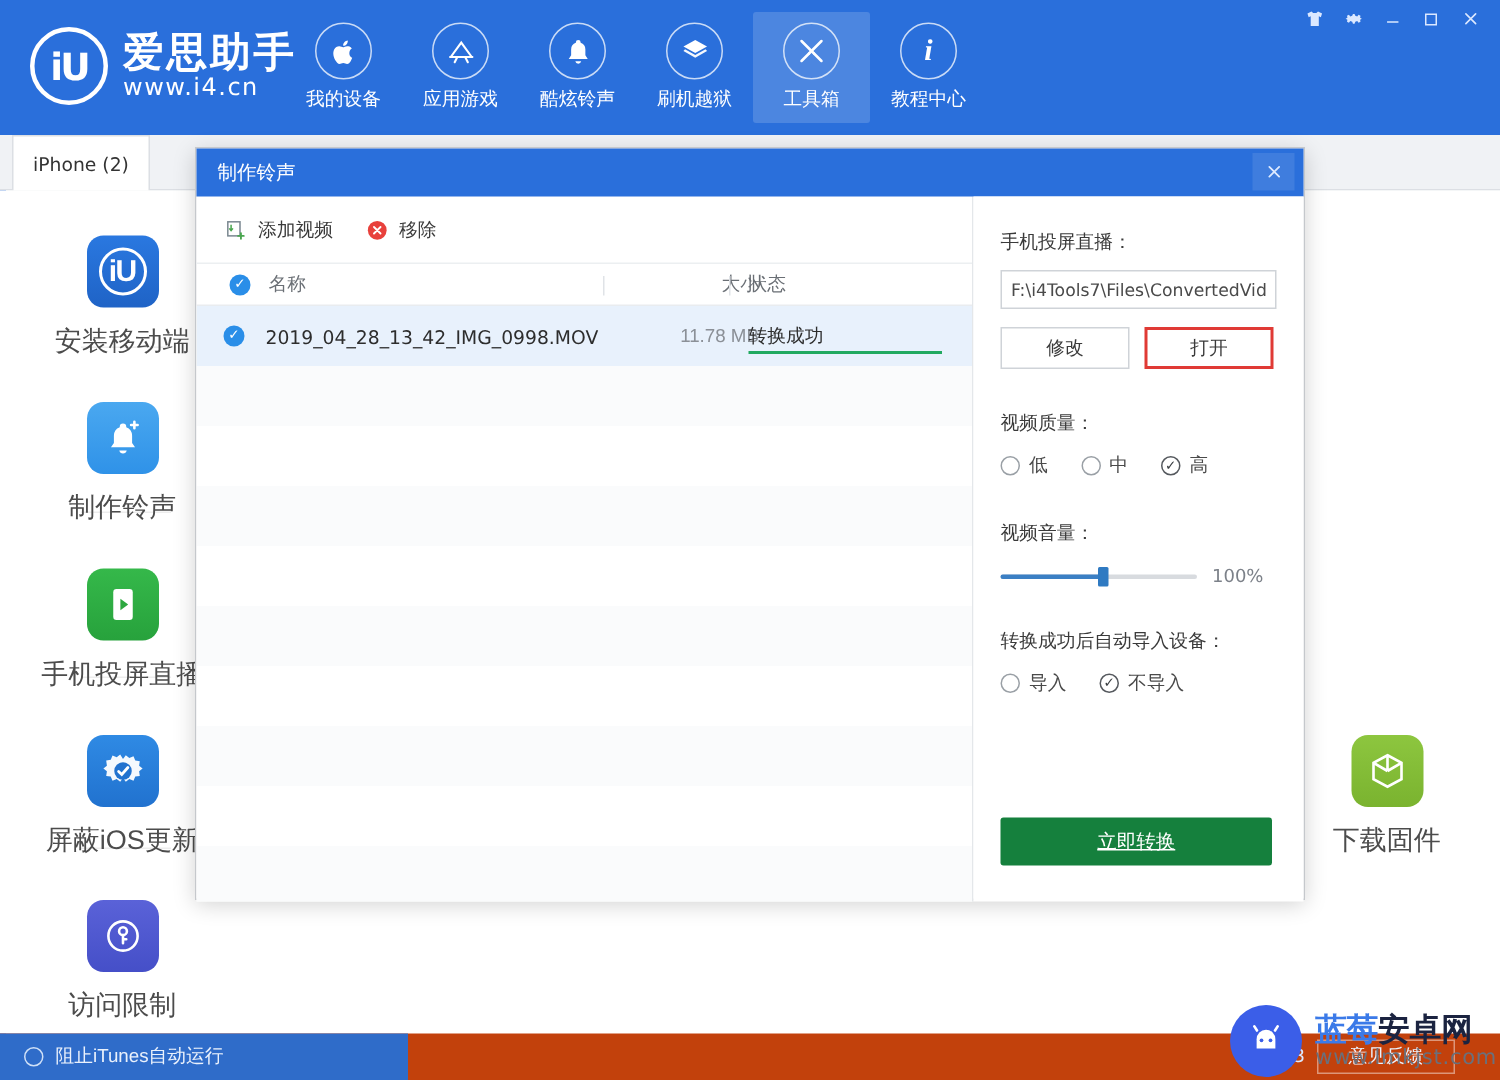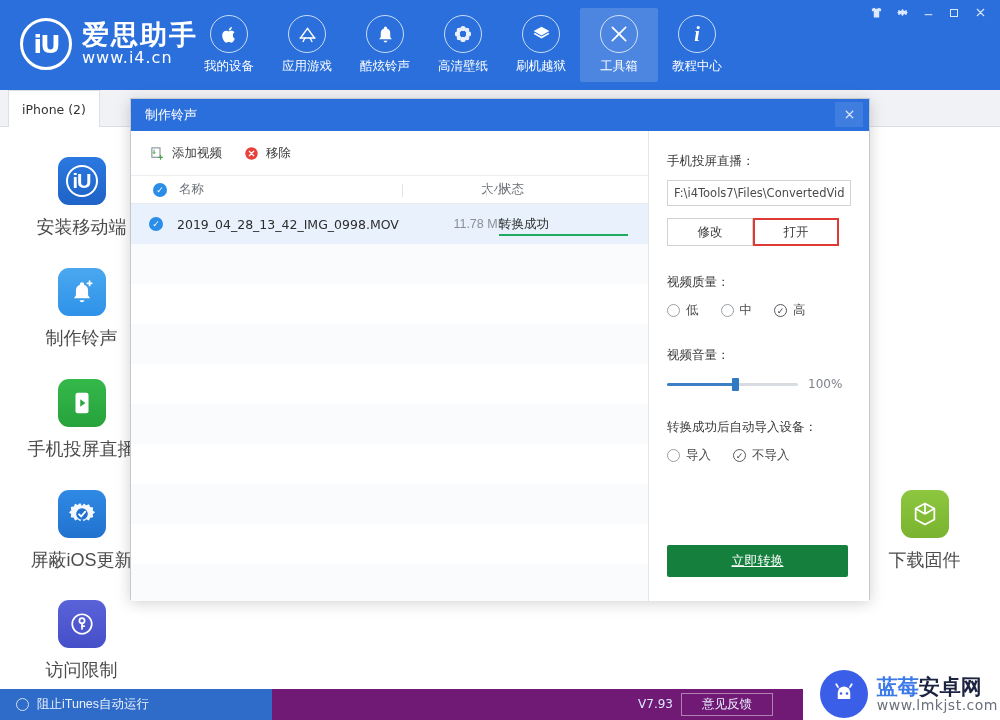--- a/index.html
+++ b/index.html
@@ -179,21 +179,21 @@
 
   
   .rp { padding: 22px 18px 0 18px; }
   .rp-label { font-size: 12.5px; color: #3a3a3a; margin-bottom: 10px; }
   .path-box {
     width: 184px; height: 26px; border: 1px solid #cfd3d8; background: #fff;
     display: flex; align-items: center; padding: 0 6px; overflow: hidden;
     font-size: 11.5px; color: #4a4a4a; white-space: nowrap;
     font-family: "DejaVu Sans", sans-serif;
   }
-  .btn-row { display: flex; margin-top: 12px; }
+  .btn-row { display: flex; gap: 10px; margin-top: 12px; }
   .sbtn {
     width: 86px; height: 28px; border: 1px solid #cfd3d8; background: #fff;
     display: flex; align-items: center; justify-content: center;
     font-size: 12.5px; color: #3a3a3a; cursor: pointer;
   }
   .sbtn.hl { border: 2px solid #e03a35; }
 
   .sec { margin-top: 28px; }
   .radio-row { display: flex; align-items: center; gap: 22px; margin-top: 11px; }
   .radio { display: flex; align-items: center; gap: 6px; font-size: 12.5px; color: #4a4a4a; cursor: pointer; }
@@ -219,22 +219,22 @@
   .sl-val { font-size: 12px; color: #7c8189; font-family: "DejaVu Sans", sans-serif; }
 
   .convert-btn {
     position: absolute; left: 18px; top: 414px; width: 181px; height: 32px;
     background: #15803d; color: #fff; font-size: 13px; border-radius: 2px;
     display: flex; align-items: center; justify-content: center; cursor: pointer; text-decoration: underline;
   }
 
   
   .statusbar {
-    position: absolute; left: 0; top: 689px; width: 803px; height: 31px;
-    background: #701a75;
+    position: absolute; left: 0; top: 689px; width: 1000px; height: 31px;
+    background: #c2410c;
   }
   .sb-left {
     position: absolute; left: 0; top: 0; width: 272px; height: 31px;
     background: #2f6cc9; display: flex; align-items: center; gap: 8px;
     padding-left: 16px; cursor: pointer;
   }
   .sb-ring { width: 13px; height: 13px; border-radius: 50%; border: 1px solid #cfe0f7; }
   .sb-text { color: #eaf1fc; font-size: 12.5px; }
   .sb-ver {
     position: absolute; right: 130px; top: 8px; color: #dce9ff; font-size: 12px;
@@ -296,36 +296,20 @@
         </div>
         <div class="nav-label">应用游戏</div>
       </div>
       <div class="nav-item">
         <div class="nav-ico">
           <svg width="19" height="19" viewBox="0 0 24 24" fill="#fff">
               <path d="M12 2a2 2 0 0 1 2 2v.5a6 6 0 0 1 4 5.6V15l2 3H4l2-3v-4.9a6 6 0 0 1 4-5.6V4a2 2 0 0 1 2-2zm0 20a2.6 2.6 0 0 0 2.5-2h-5A2.6 2.6 0 0 0 12 22z"></path>
             </svg>
         </div>
         <div class="nav-label">酷炫铃声</div>
-      </div>
-      <div class="nav-item">
-        <div class="nav-ico">
-          <svg width="20" height="20" viewBox="0 0 24 24" fill="#fff" opacity="0.9">
-            <circle cx="12" cy="5.5" r="3.2"></circle>
-              <circle cx="12" cy="18.5" r="3.2"></circle>
-            <circle cx="5.5" cy="12" r="3.2"></circle>
-              <circle cx="18.5" cy="12" r="3.2"></circle>
-            <circle cx="7.3" cy="7.3" r="2.9"></circle>
-              <circle cx="16.7" cy="7.3" r="2.9"></circle>
-            <circle cx="7.3" cy="16.7" r="2.9"></circle>
-              <circle cx="16.7" cy="16.7" r="2.9"></circle>
-            <circle cx="12" cy="12" r="3.6" fill="#2a6fdb"></circle>
-          </svg>
-        </div>
-        <div class="nav-label">高清壁纸</div>
       </div>
       <div class="nav-item">
         <div class="nav-ico">
           <svg width="21" height="21" viewBox="0 0 24 24" fill="#fff">
             <path d="M12 3 3 8l9 5 9-5-9-5z"></path>
               <path d="M12 14.4 4.2 10 3 11.5l9 5 9-5-1.2-1.5L12 14.4z" opacity="0.95"></path>
           </svg>
         </div>
         <div class="nav-label">刷机越狱</div>
       </div>

